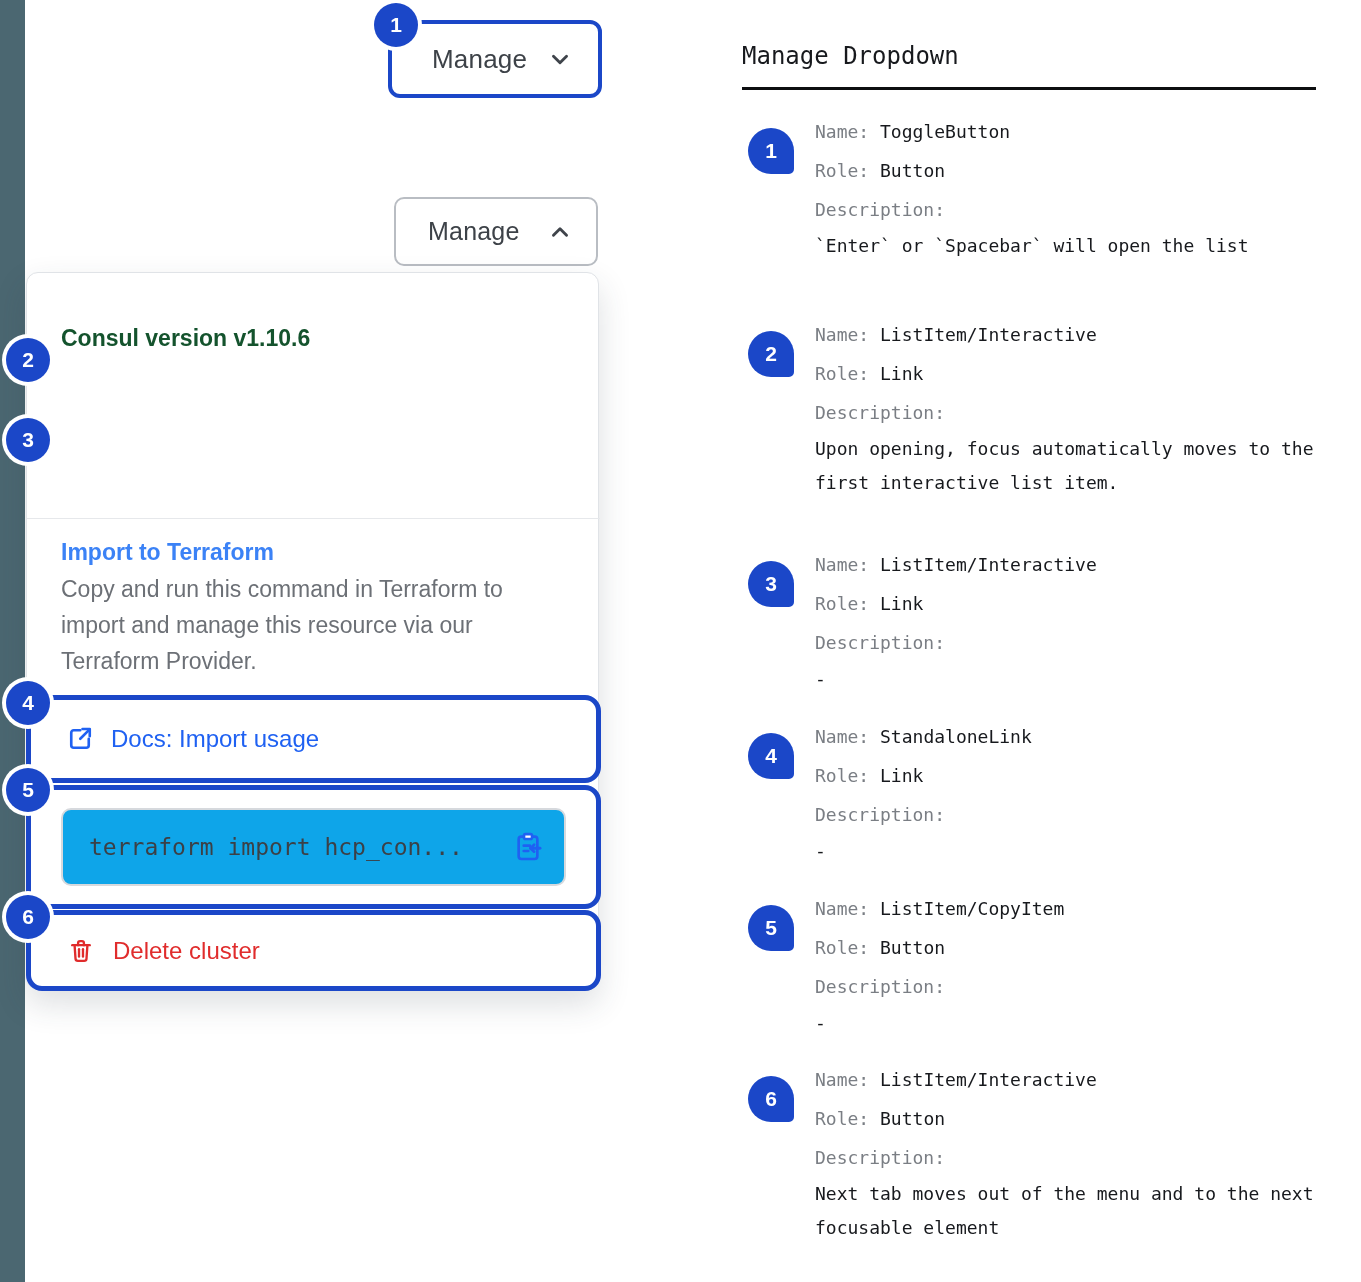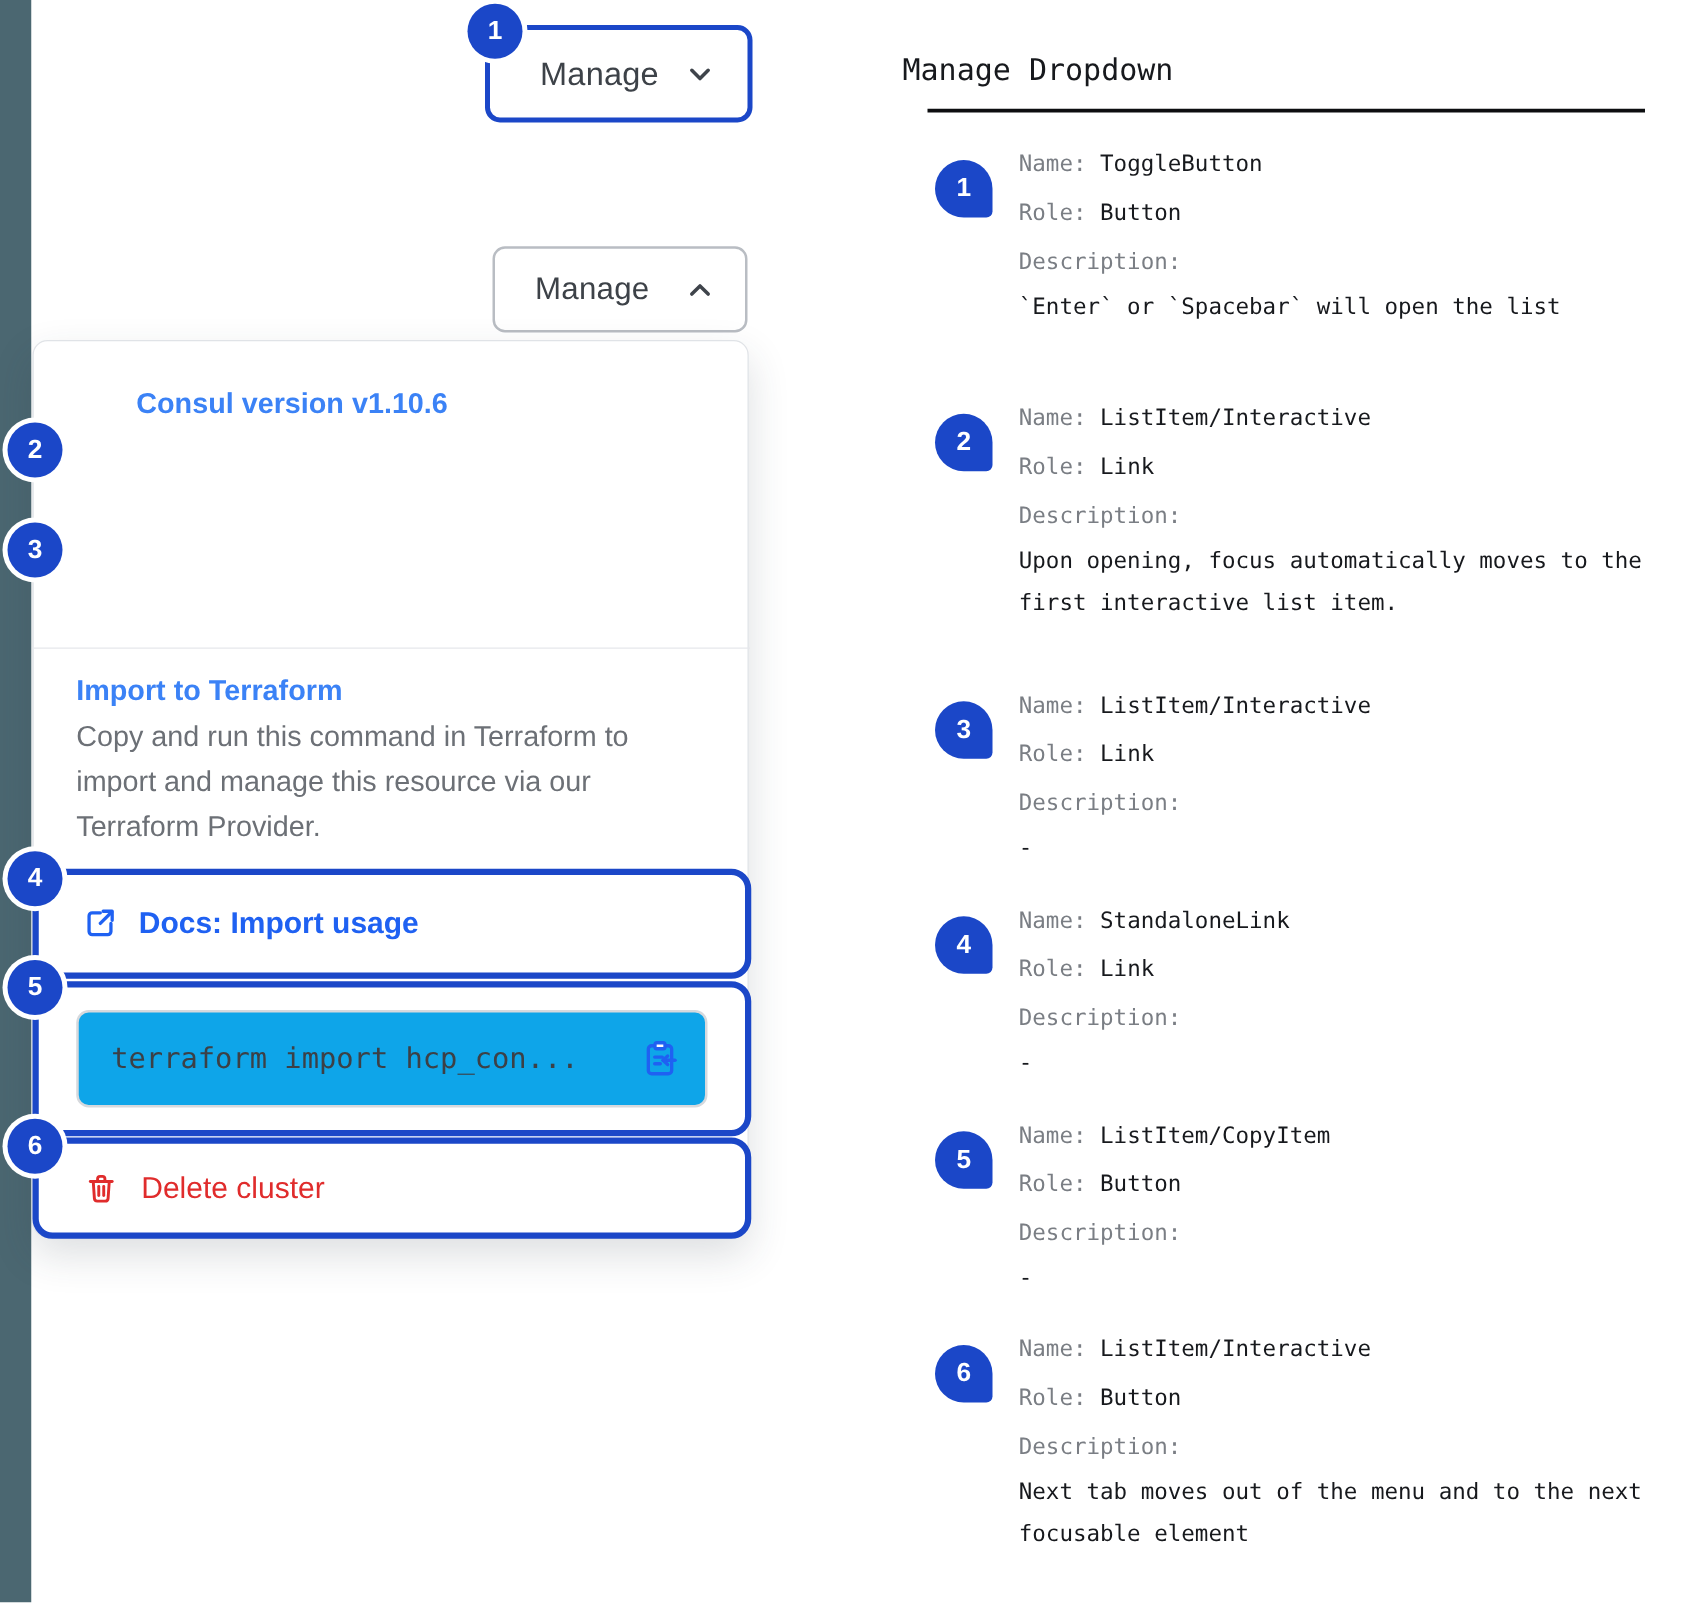--- a/index.html
+++ b/index.html
@@ -28,42 +28,42 @@
     padding:0 24px 0 32px; cursor:pointer;
   }
   .expanded-btn .btn-label { font-size:25px; }
 
   
   .menu-panel {
     left:26px; top:272px; width:573px; height:718px;
     background:#fff; border:1px solid #e0e3e7; border-radius:12px;
     box-shadow:0 14px 32px rgba(45,55,70,.16);
   }
-  .menu-header { left:34px; top:36px; font-size:23px; font-weight:700; color:#3b82f6;margin-left:48px; }
+  .menu-header { left:34px; top:52px; font-size:23px; font-weight:700; color:#14532d; }
 
   .obox {
     left:-1px; width:575px; background:#fff;
     border:5px solid #1b47c8; border-radius:16px;
     display:flex; align-items:center; padding:0 30px;
   }
   .obox-1 { top:77px;  height:81px; }
   .obox-2 { top:157px; height:79px; }
   .obox-3 { top:422px; height:88px; }
   .obox-4 { top:512px; height:124px; }
   .obox-5 { top:637px; height:81px; }
 
   .menu-item-label { font-size:24px; color:#4e525a; padding-left:4px; }
 
   .menu-divider { left:0; top:245px; width:573px; height:1px; background:#e6e8eb; }
 
   .import-title { left:34px; top:266px; font-size:23px; font-weight:700; color:#3b82f6; }
   .import-desc  { left:34px; top:298px; width:450px; font-size:23px; line-height:36px; color:#6c7076; }
 
   .docs-row { display:flex; align-items:center; gap:16px; padding-left:4px; cursor:pointer; }
-  .docs-label { font-size:24px; font-weight:700; color:#1f61f2; }
+  .docs-label { font-size:24px; font-weight:400; color:#1f61f2; }
 
   .code-field {
     width:512px; height:78px; border:2px solid #d6d9dd; border-radius:10px;
     display:flex; align-items:center; padding:0 20px 0 26px; background:#0ea5e9;
   }
   .code-text { font-family:"DejaVu Sans Mono","Liberation Mono",monospace; font-size:23px; color:#3c4046; }
   .copy-icon { margin-left:auto; cursor:pointer; }
 
   .delete-row { display:flex; align-items:center; gap:18px; padding-left:6px; cursor:pointer; }
   .delete-label { font-size:24px; font-weight:500; color:#e02c2c; }
@@ -76,21 +76,21 @@
     display:flex; align-items:center; justify-content:center;
   }
   .badge-1 { left:374px; top:3px; }
   .badge-2 { left:6px; top:338px; }
   .badge-3 { left:6px; top:418px; }
   .badge-4 { left:6px; top:681px; }
   .badge-5 { left:6px; top:768px; }
   .badge-6 { left:6px; top:895px; }
 
   
-  .doc-title { left:722px; top:42px; font-family:"DejaVu Sans Mono","Liberation Mono",monospace; font-size:24px; color:#17191d; }
+  .doc-title { left:742px; top:42px; font-family:"DejaVu Sans Mono","Liberation Mono",monospace; font-size:24px; color:#17191d; }
   .doc-rule  { left:742px; top:87px; width:574px; height:3px; background:#0d0e10; }
 
   .entry { left:742px; width:600px; }
   .e1 { top:112px; } .e2 { top:315px; } .e3 { top:545px; }
   .e4 { top:717px; } .e5 { top:889px; } .e6 { top:1060px; }
 
   .entry-badge {
     position:absolute; left:6px; top:16px; width:46px; height:46px;
     background:#1b47c8; border-radius:50% 50% 5px 50%;
     color:#fff; font-size:21px; font-weight:700;

